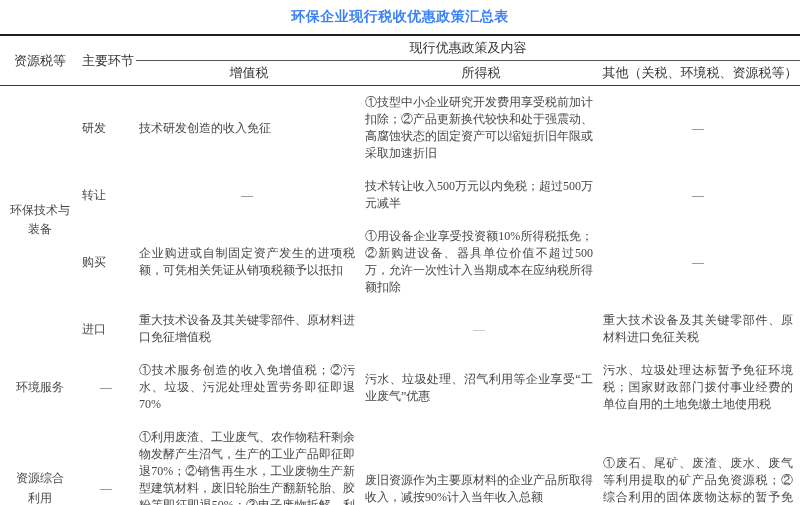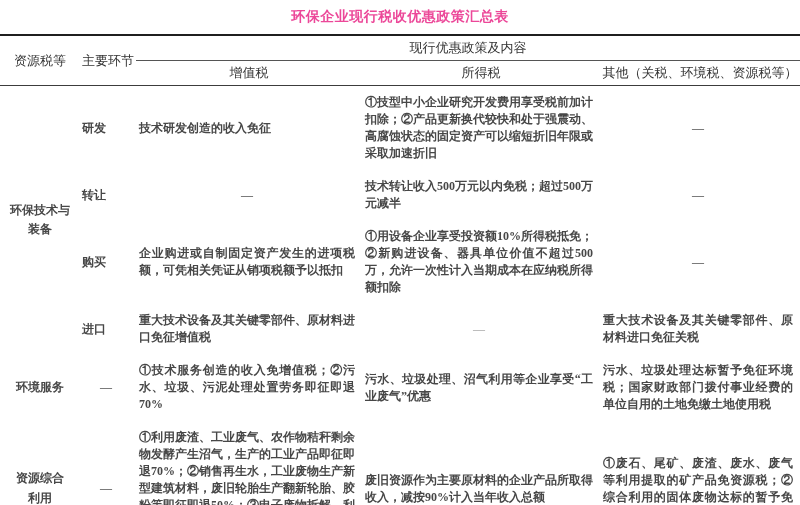--- a/index.html
+++ b/index.html
@@ -7,21 +7,21 @@
     width:800px;height:505px;overflow:hidden;
     font-family:"Liberation Serif","DejaVu Serif",serif;
     color:#444444;
     -webkit-font-smoothing:antialiased;
   }
   .page{width:800px;box-sizing:border-box;}
   .title{
     text-align:center;
     font-size:14px;
     font-weight:bold;
-    color:#ec4899;
+    color:#3b82f6;
     padding:8px 0 8px 0;
     border-bottom:2px solid #1f1f1f;
     letter-spacing:0.5px;
   }
   table{
     width:100%;
     border-collapse:collapse;
     table-layout:fixed;
     border-bottom:3px solid #161616;
   }
@@ -39,21 +39,20 @@
     text-align:center;
   }
   thead th{border-bottom:1px solid #3c3c3c;}
   th.group-h{border-bottom:1px solid #555555;}
   td{
     font-size:12px;
     line-height:17px;
     vertical-align:middle;
     padding:8px 7px 8px 3px;
     color:#474747;
-    font-weight:bold;
   }
   td.industry{
     text-align:center;
     white-space:pre-line;
     padding-left:2px;padding-right:2px;
     line-height:1.6;
   }
   td.link{text-align:left;padding-left:2px;padding-right:2px;}
   td.txt{text-align:justify;}
   td.dash{text-align:center;color:#6a6a6a;}

